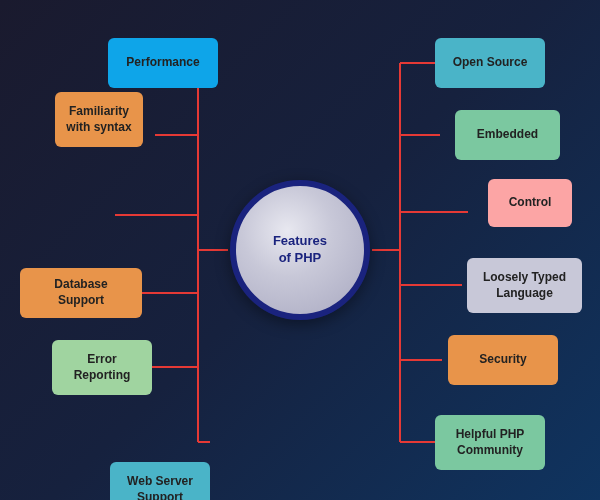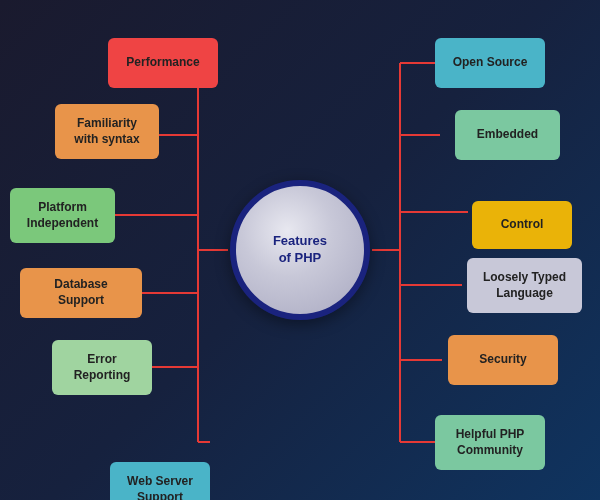--- a/index.html
+++ b/index.html
@@ -66,34 +66,34 @@
       position: absolute;
       top: 0;
       left: 0;
       width: 600px;
       height: 500px;
       z-index: 5;
     }
 
     
     .box-performance {
-      background-color: #ef4444;
+      background-color: #0ea5e9;
       width: 110px;
       height: 50px;
       left: 108px;
       top: 38px;
       justify-content: center;
     }
 
     .box-familiarity {
       background-color: #e8944a;
-      width: 104px;
+      width: 88px;
       height: 55px;
       left: 55px;
-      top: 104px;
+      top: 92px;
     }
 
     .box-platform {
       background-color: #7bc87b;
       width: 105px;
       height: 55px;
       left: 10px;
       top: 188px;
     }
 
@@ -133,25 +133,25 @@
 
     .box-embedded {
       background-color: #7bc8a0;
       width: 105px;
       height: 50px;
       right: 40px;
       top: 110px;
     }
 
     .box-control {
-      background-color: #eab308;
-      width: 100px;
+      background-color: #fca5a5;
+      width: 84px;
       height: 48px;
       right: 28px;
-      top: 201px;
+      top: 179px;
     }
 
     .box-loosely {
       background-color: #c8c8d8;
       width: 115px;
       height: 55px;
       right: 18px;
       top: 258px;
       margin-left: 24px;
     }
@@ -210,23 +210,20 @@
   </div>
 
   <div class="feature-box box-performance">
     <span>Performance</span>
   </div>
 
   <div class="feature-box box-familiarity">
     <span>Familiarity<br>with syntax</span>
   </div>
 
-  <div class="feature-box box-platform">
-    <span>Platform<br>Independent</span>
-  </div>
 
   <div class="feature-box box-database">
     <span>Database<br>Support</span>
   </div>
 
   <div class="feature-box box-error">
     <span>Error<br>Reporting</span>
   </div>
 
   <div class="feature-box box-webserver">

